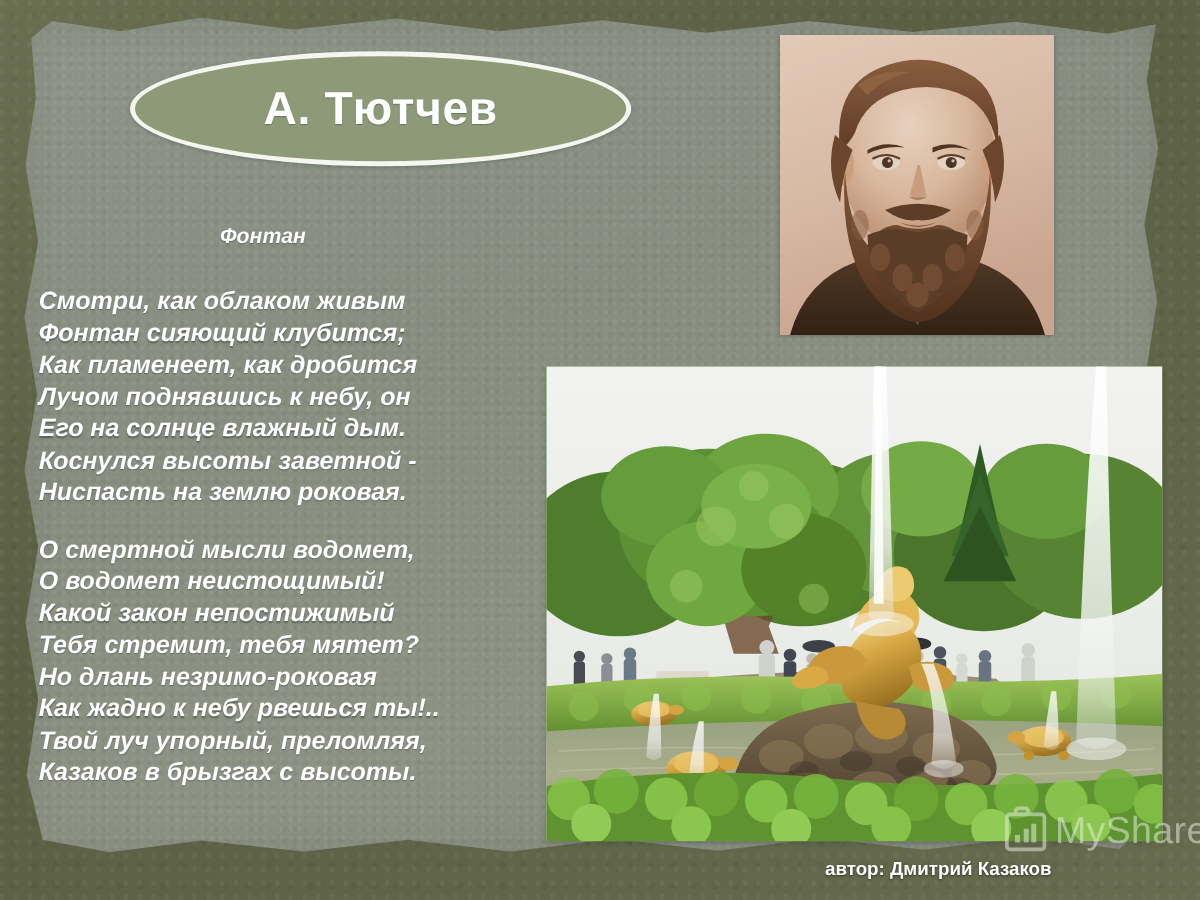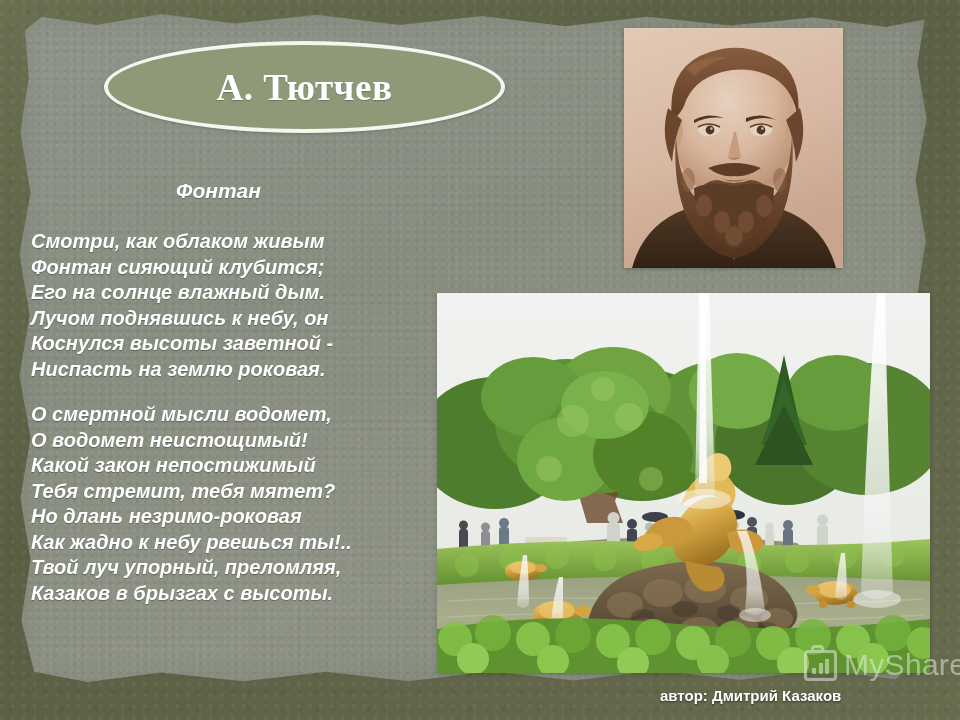--- a/index.html
+++ b/index.html
@@ -41,29 +41,29 @@
   
   #title-badge{
     position:absolute;left:104px;top:41px;width:393px;height:84px;
     border-radius:50%;
     background:#8e9a77;
     border:4px solid #f4f6ef;
     box-shadow:0 1px 3px rgba(0,0,0,.18);
     display:flex;align-items:center;justify-content:center;
   }
   #title-text{
-    font-family:Liberation Serif, serif;
+    font-family:Liberation Sans, sans-serif;
     font-size:37px;font-weight:700;color:#ffffff;
     letter-spacing:.5px;white-space:nowrap;
     text-shadow:0 1px 1px rgba(0,0,0,.25);
   }
   
   #poem-title{
     position:absolute;left:176px;top:179px;
-    font-size:21px;font-weight:700;font-style:italic;color:#ffffff;
+    font-size:17px;font-weight:700;font-style:italic;color:#ffffff;
     text-shadow:0 1px 1px rgba(0,0,0,.3);
   }
   #poem-body{
     position:absolute;left:31px;top:229px;width:400px;
   }
   .stanza{margin:0 0 20px 0;}
   .stanza:last-child{margin-bottom:8px;}
   .pline{
     font-size:20px;font-weight:700;font-style:italic;color:#ffffff;
     line-height:25.5px;white-space:nowrap;
@@ -123,22 +123,23 @@
   <div id="title-badge">
     <span id="title-text">А. Тютчев</span>
   </div>
 
   <div id="poem-title">Фонтан</div>
 
   <div id="poem-body">
     <div class="stanza">
       <div class="pline">Смотри, как облаком живым</div>
       <div class="pline">Фонтан сияющий клубится;</div>
+      <div class="pline">Как пламенеет, как дробится</div>
+      <div class="pline">Лучом поднявшись к небу, он</div>
       <div class="pline">Его на солнце влажный дым.</div>
-      <div class="pline">Лучом поднявшись к небу, он</div>
       <div class="pline">Коснулся высоты заветной -</div>
       <div class="pline">Ниспасть на землю роковая.</div>
     </div>
     <div class="stanza">
       <div class="pline">О смертной мысли водомет,</div>
       <div class="pline">О водомет неистощимый!</div>
       <div class="pline">Какой закон непостижимый</div>
       <div class="pline">Тебя стремит, тебя мятет?</div>
       <div class="pline">Но длань незримо-роковая</div>
       <div class="pline">Как жадно к небу рвешься ты!..</div>

